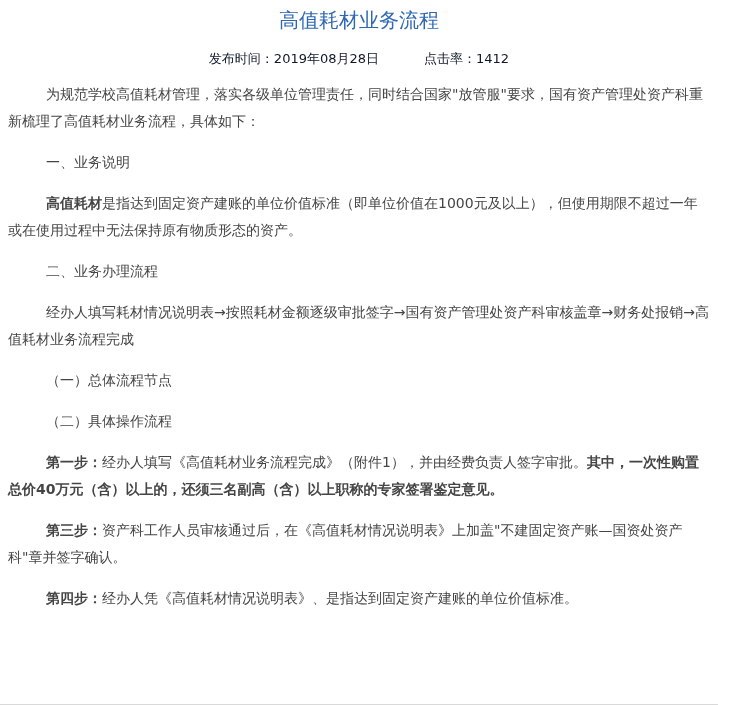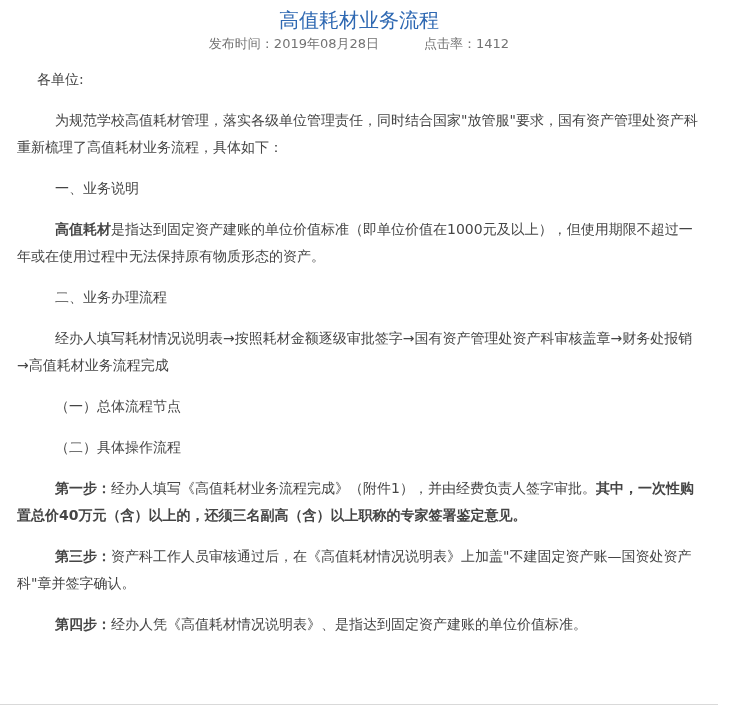--- a/index.html
+++ b/index.html
@@ -7,35 +7,35 @@
     padding: 0;
     background: #ffffff;
     font-family: "DejaVu Sans", sans-serif;
   }
   .page {
     width: 718px;
     height: 705px;
     box-sizing: border-box;
     background: #ffffff;
     border-bottom: 1px solid #d9d9d9;
-    padding: 0 17px;
+    padding: 0 8px;
     overflow: hidden;
   }
   .title {
     margin: 8px 0 0 0;
     text-align: center;
     color: #2e68b2;
     font-size: 20px;
     font-weight: 400;
     line-height: 24px;
   }
   .meta {
-    margin-top: 4px;
+    margin-top: 19px;
     text-align: center;
-    color: #737373;
+    color: #0f172a;
     font-size: 13px;
     line-height: 16px;
   }
   .meta .hits {
     margin-left: 45px;
   }
   .body p {
     margin: 14px 0;
     font-size: 14px;
     line-height: 27px;
@@ -56,21 +56,20 @@
 <div class="page">
 
   <h1 class="title">高值耗材业务流程</h1>
 
   <div class="meta">
     <span>发布时间：2019年08月28日</span><span class="hits">点击率：1412</span>
   </div>
 
   <div class="body">
 
-    <p class="salutation">各单位:</p>
 
     <p>为规范学校高值耗材管理，落实各级单位管理责任，同时结合国家"放管服"要求，国有资产管理处资产科重新梳理了高值耗材业务流程，具体如下：</p>
 
     <p>一、业务说明</p>
 
     <p><b>高值耗材</b><span>是指达到固定资产建账的单位价值标准（即单位价值在1000元及以上），但使用期限不超过一年或在使用过程中无法保持原有物质形态的资产。</span></p>
 
     <p>二、业务办理流程</p>
 
     <p>经办人填写耗材情况说明表→按照耗材金额逐级审批签字→国有资产管理处资产科审核盖章→财务处报销→高值耗材业务流程完成</p>

